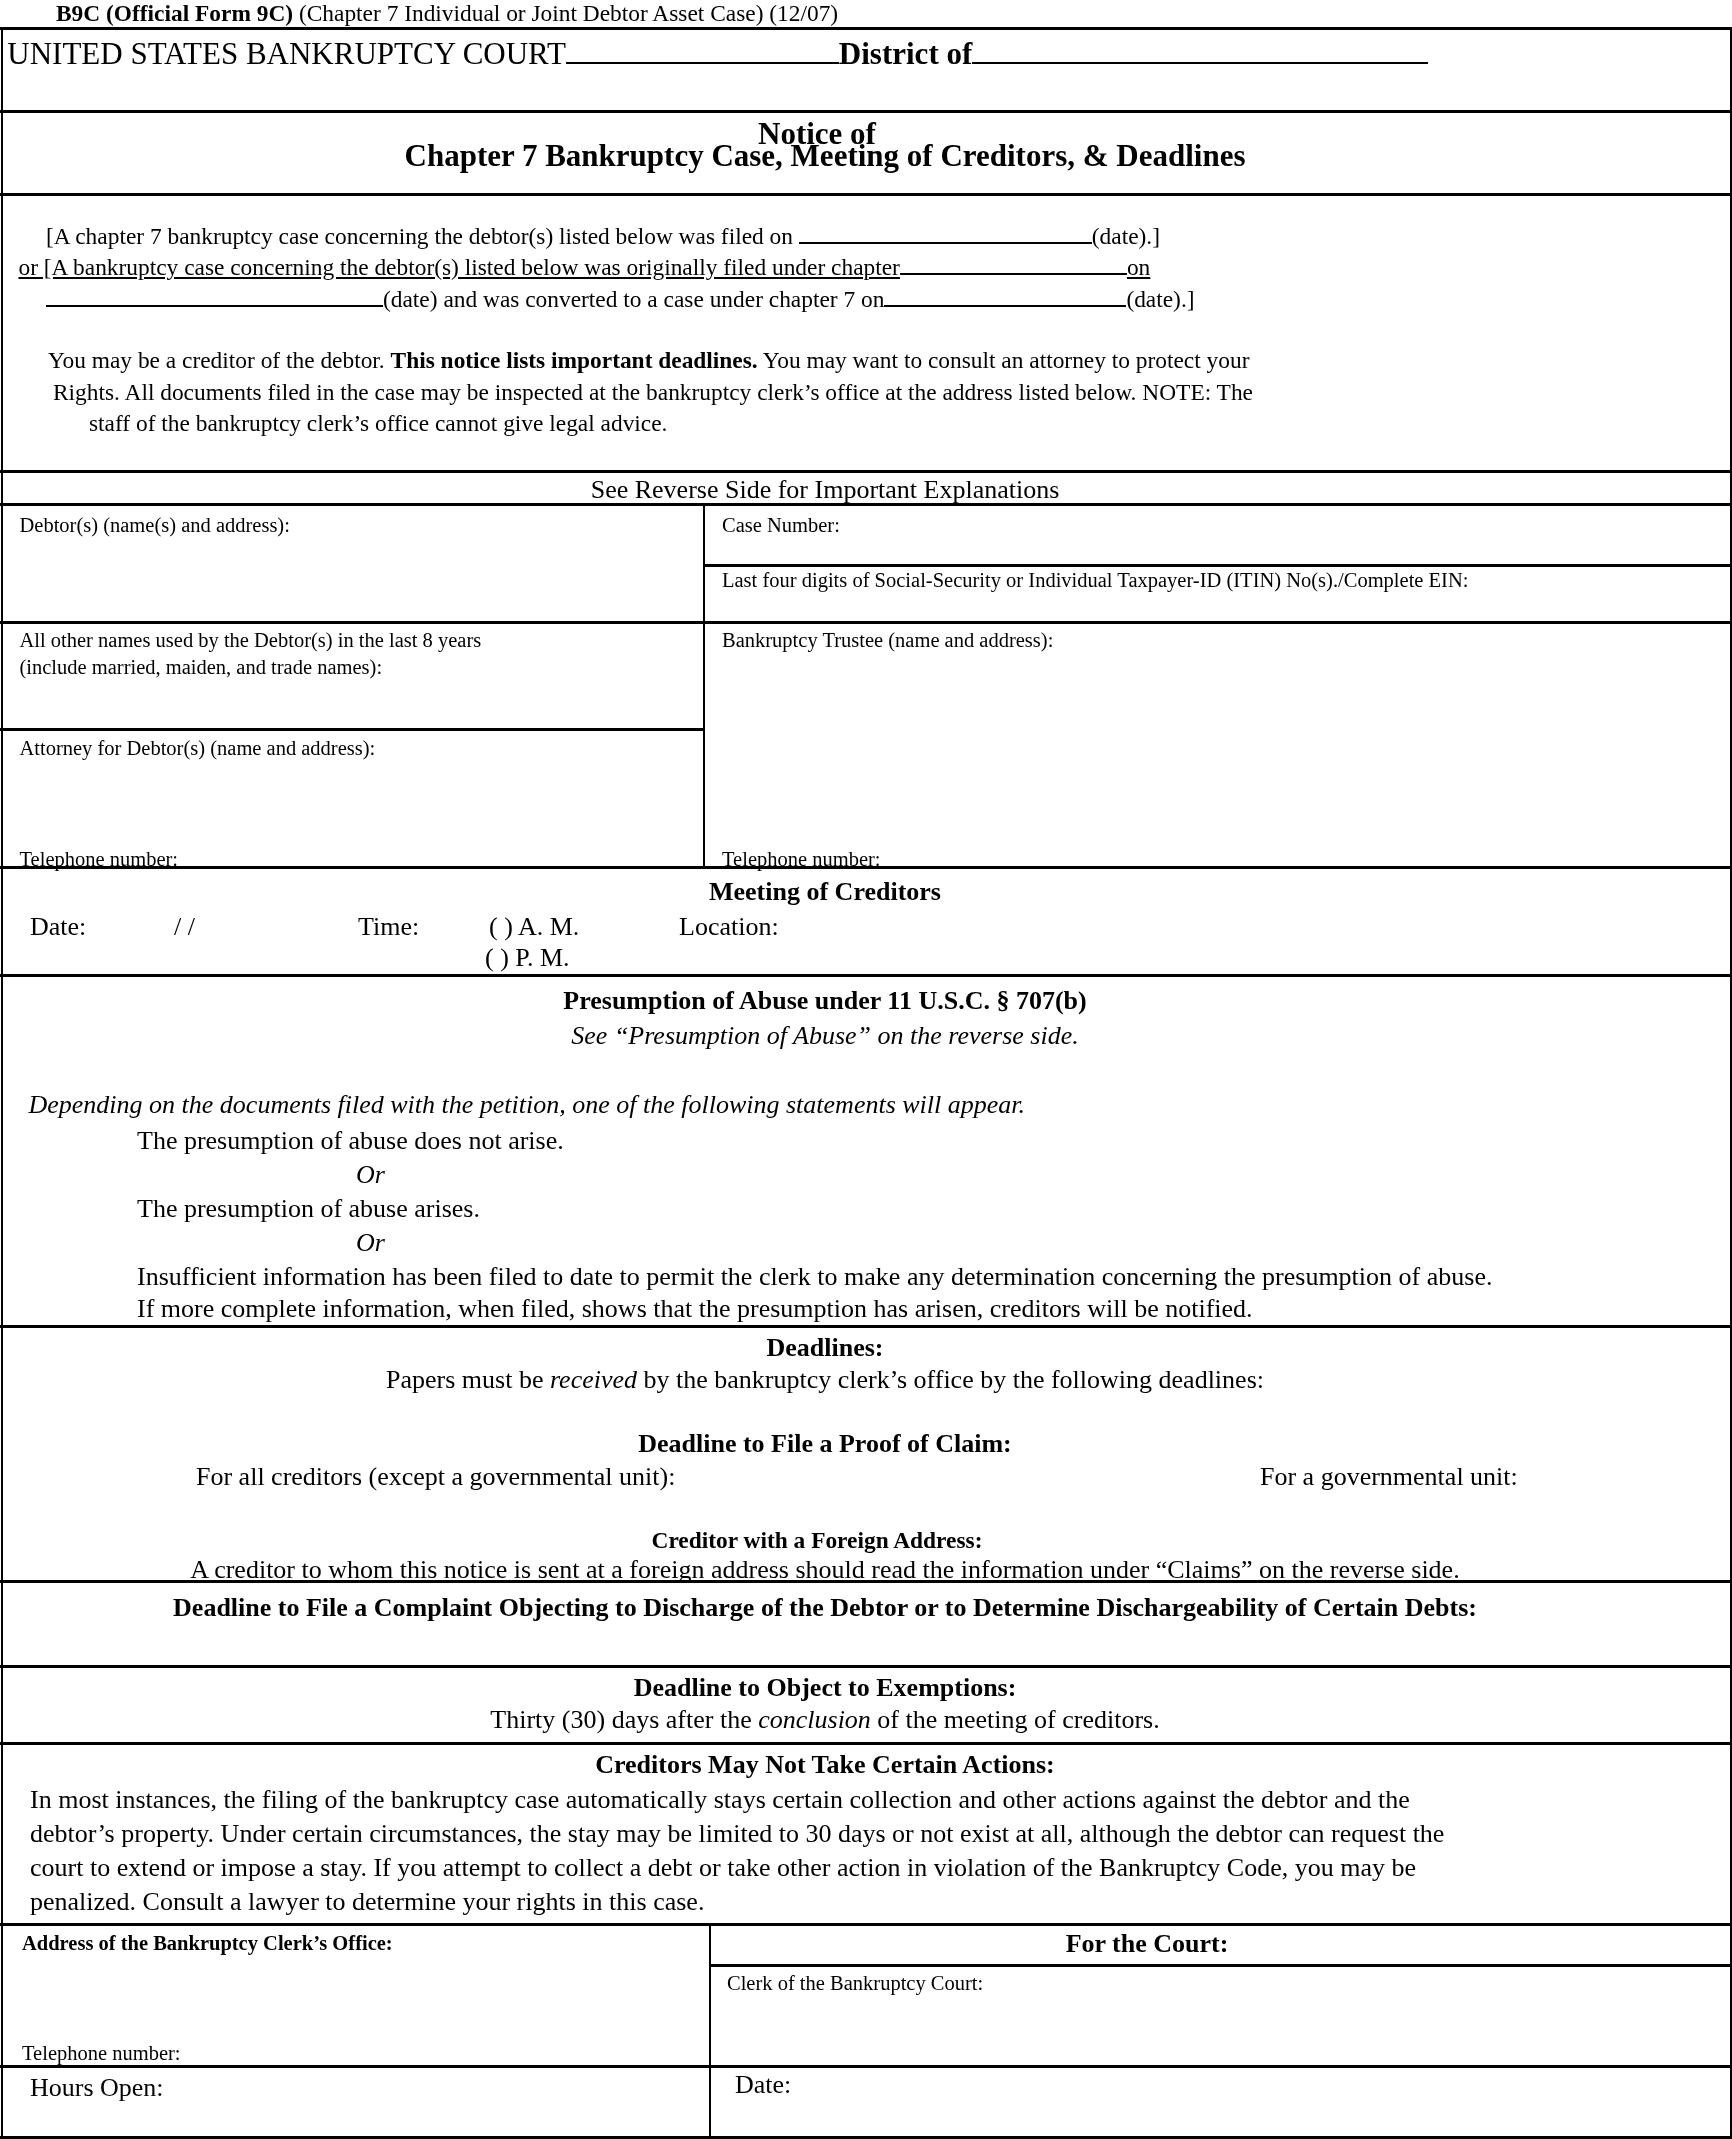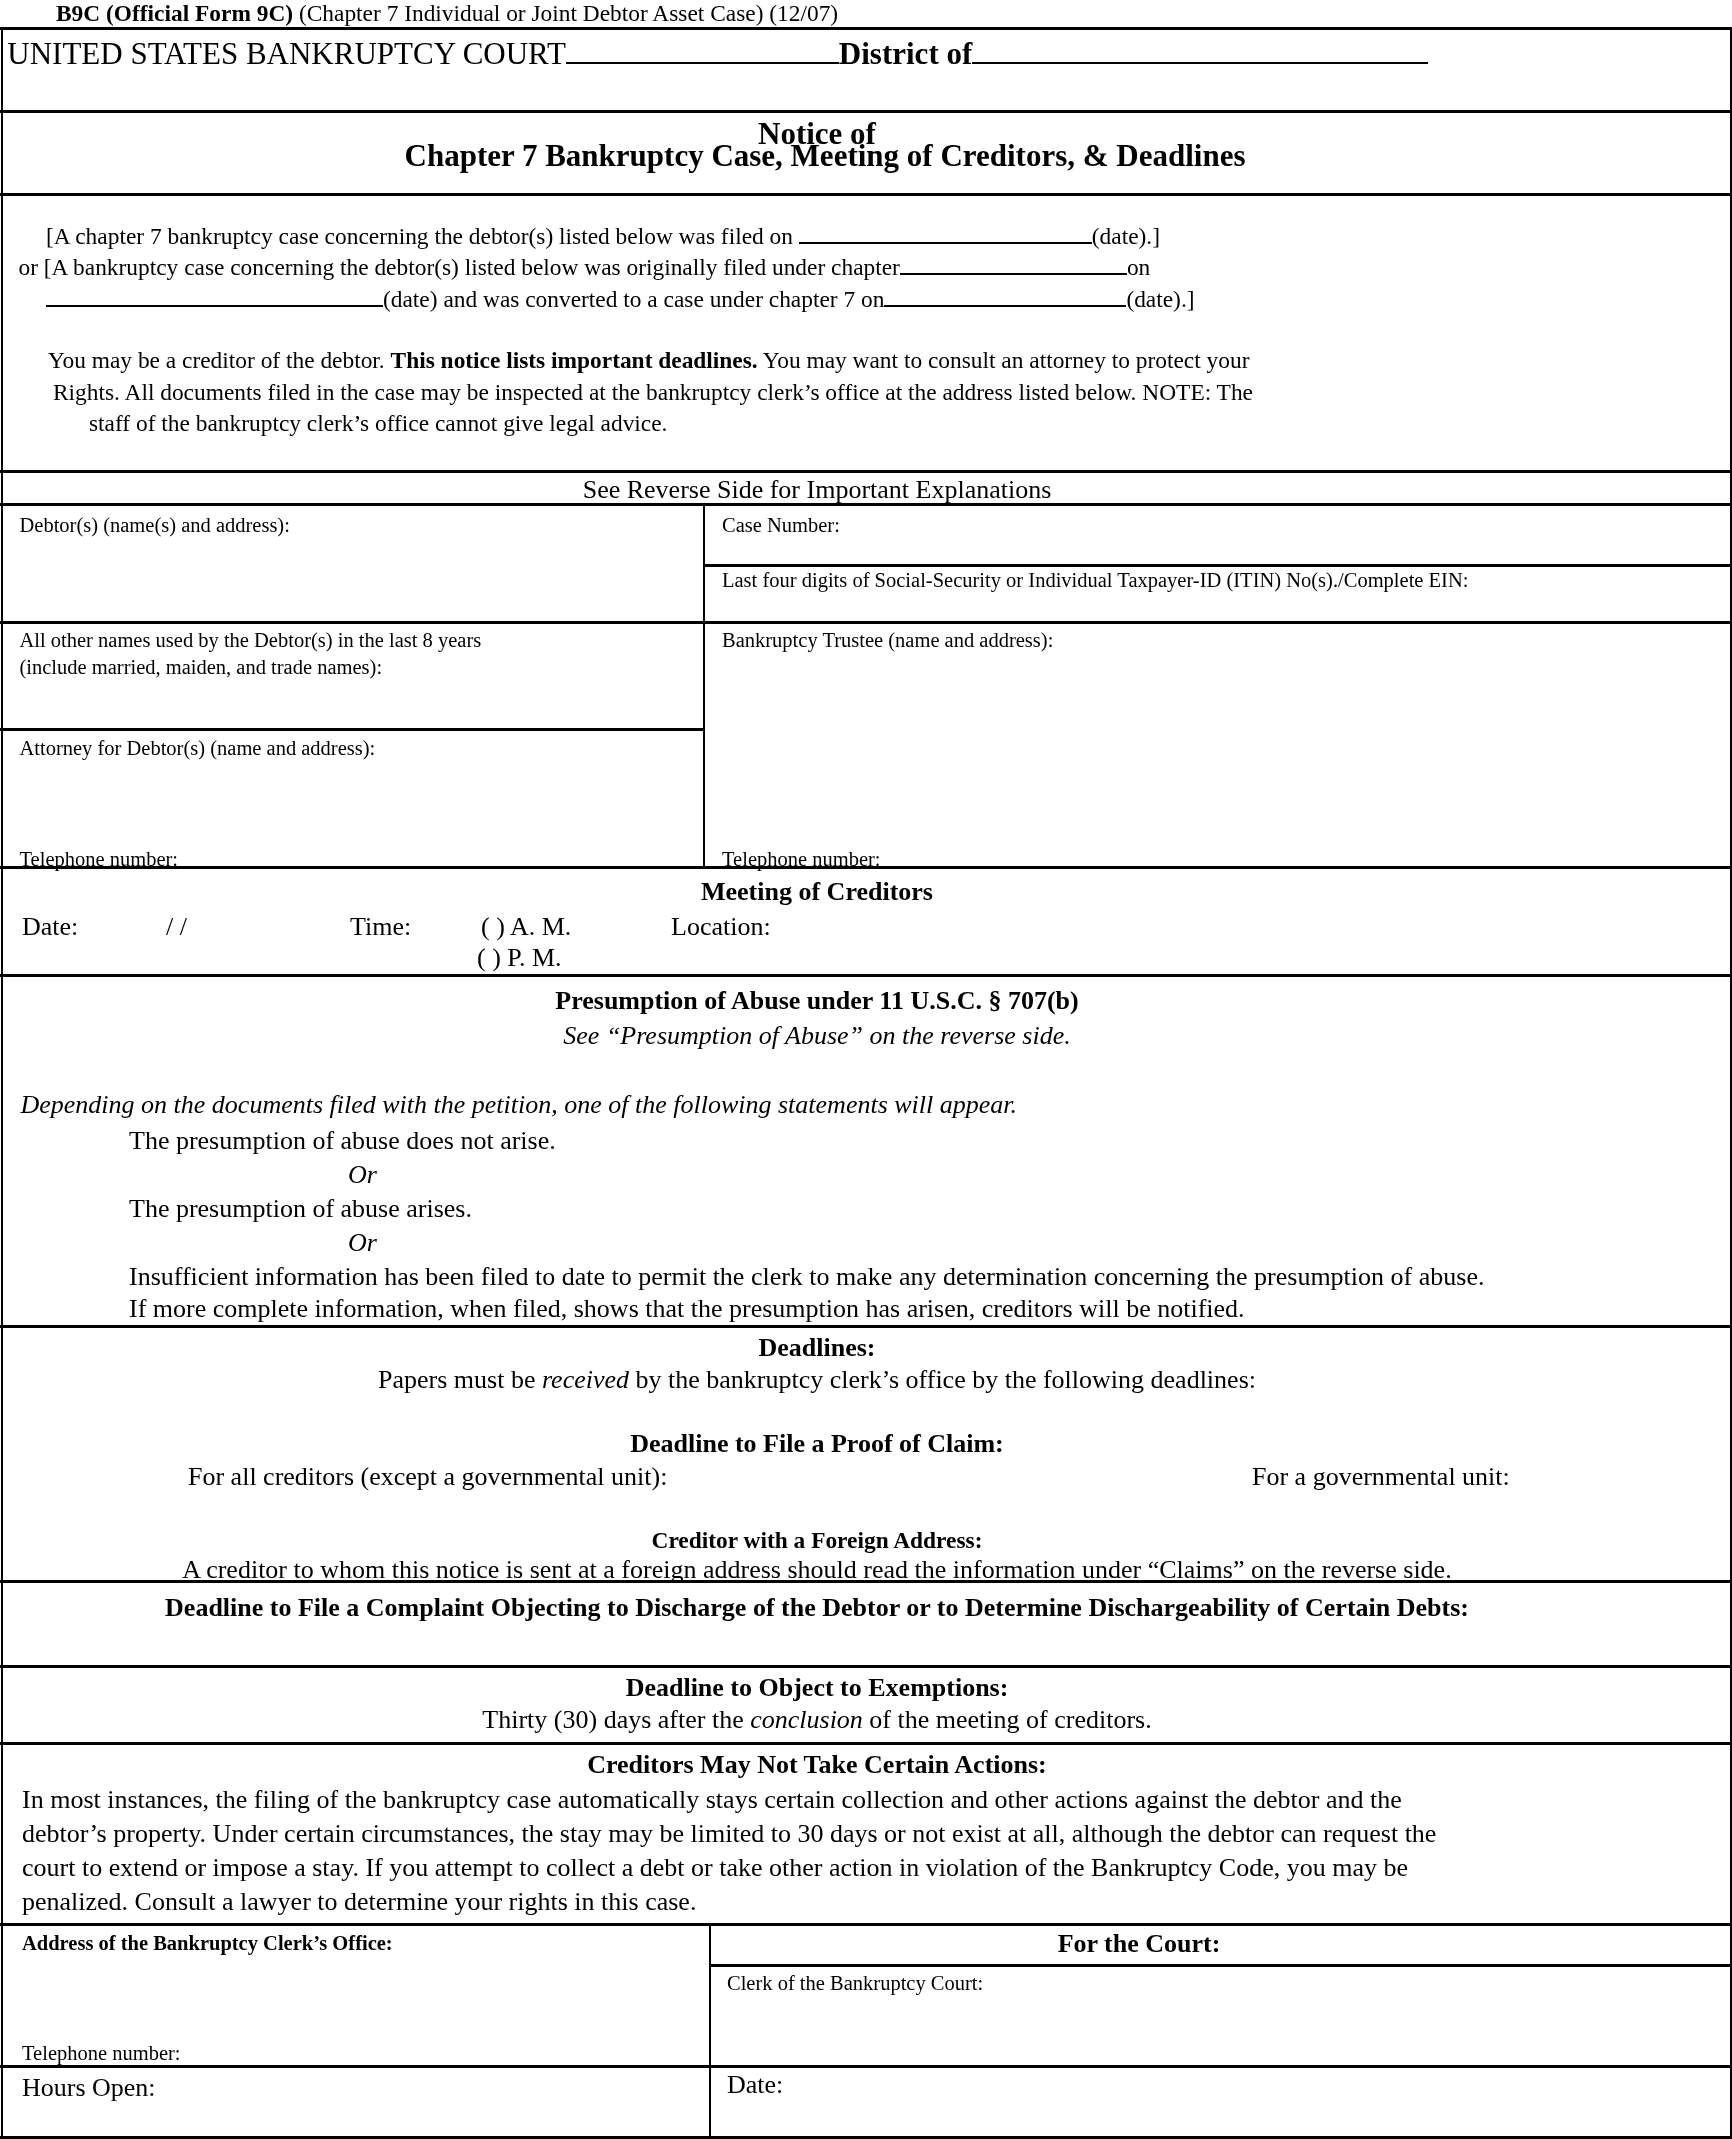--- a/index.html
+++ b/index.html
@@ -7,21 +7,21 @@
          font-family: "Liberation Serif", "DejaVu Serif", serif; color: #000; }
   .t { position: absolute; white-space: nowrap; line-height: 1; }
   .hline { position: absolute; background: #000; height: 2.9px; }
   .vline { position: absolute; background: #000; width: 2.4px; }
   .b { font-weight: bold; }
   .i { font-style: italic; }
   .c { text-align: center; left: 0; width: 1634px; }
   .u { display: inline-block; border-bottom: 2.4px solid #000; vertical-align: baseline; }
   .f48 { font-size: 23.4px; }
   .f40 { font-size: 20.5px; }
-  .f54 { font-size: 26px; }
+  .f54 { font-size: 26px; padding-left: 8px; }
   .f62 { font-size: 31px; }
 </style>
 </head>
 <body>
 
 <div class="t f48" style="left:56px; top:2.4px;">
   <span class="b">B9C (Official Form 9C)</span>
   <span>(Chapter 7 Individual or Joint Debtor Asset Case) (12/07)</span>
 </div>
 
@@ -52,21 +52,21 @@
 <div class="t f62" style="left:7.3px; top:38px;">
   <span>UNITED STATES BANKRUPTCY COURT</span><span class="u" style="width:273px;"></span><span class="b">District of</span><span class="u" style="width:456px;"></span>
 </div>
 
 <div class="t c b f62" style="top:118px;">Notice of</div>
 <div class="t c b f62" style="top:140px;padding-left:8px;">Chapter 7 Bankruptcy Case, Meeting of Creditors, &amp; Deadlines</div>
 
 <div class="t f48" style="left:46px; top:225px;">
   <span>[A chapter 7 bankruptcy case concerning the debtor(s) listed below was filed on</span> <span class="u" style="width:293px;"></span><span>(date).]</span>
 </div>
-<div class="t f48" style="left:18.5px; top:256px;">
+<div class="t f48" style="left:18.5px; top:256px;text-decoration:underline;">
   <span>or [A bankruptcy case concerning the debtor(s) listed below was originally filed under chapter</span><span class="u" style="width:227px;"></span><span>on</span>
 </div>
 <div class="t f48" style="left:46px; top:288px;">
   <span class="u" style="width:337px;"></span><span>(date) and was converted to a case under chapter 7 on</span><span class="u" style="width:242px;"></span><span>(date).]</span>
 </div>
 <div class="t f48" style="left:48px; top:349px;">
   <span>You may be a creditor of the debtor. </span><span class="b">This notice lists important deadlines.</span><span>  You may want to consult an attorney to protect your</span>
 </div>
 <div class="t f48" style="left:53px; top:381px;">Rights.  All documents filed in the case may be inspected at the bankruptcy clerk’s office at the address listed below.  NOTE:  The</div>
 <div class="t f48" style="left:53px; top:412px;margin-left:36px;">staff of the bankruptcy clerk’s office cannot give legal advice.</div>

